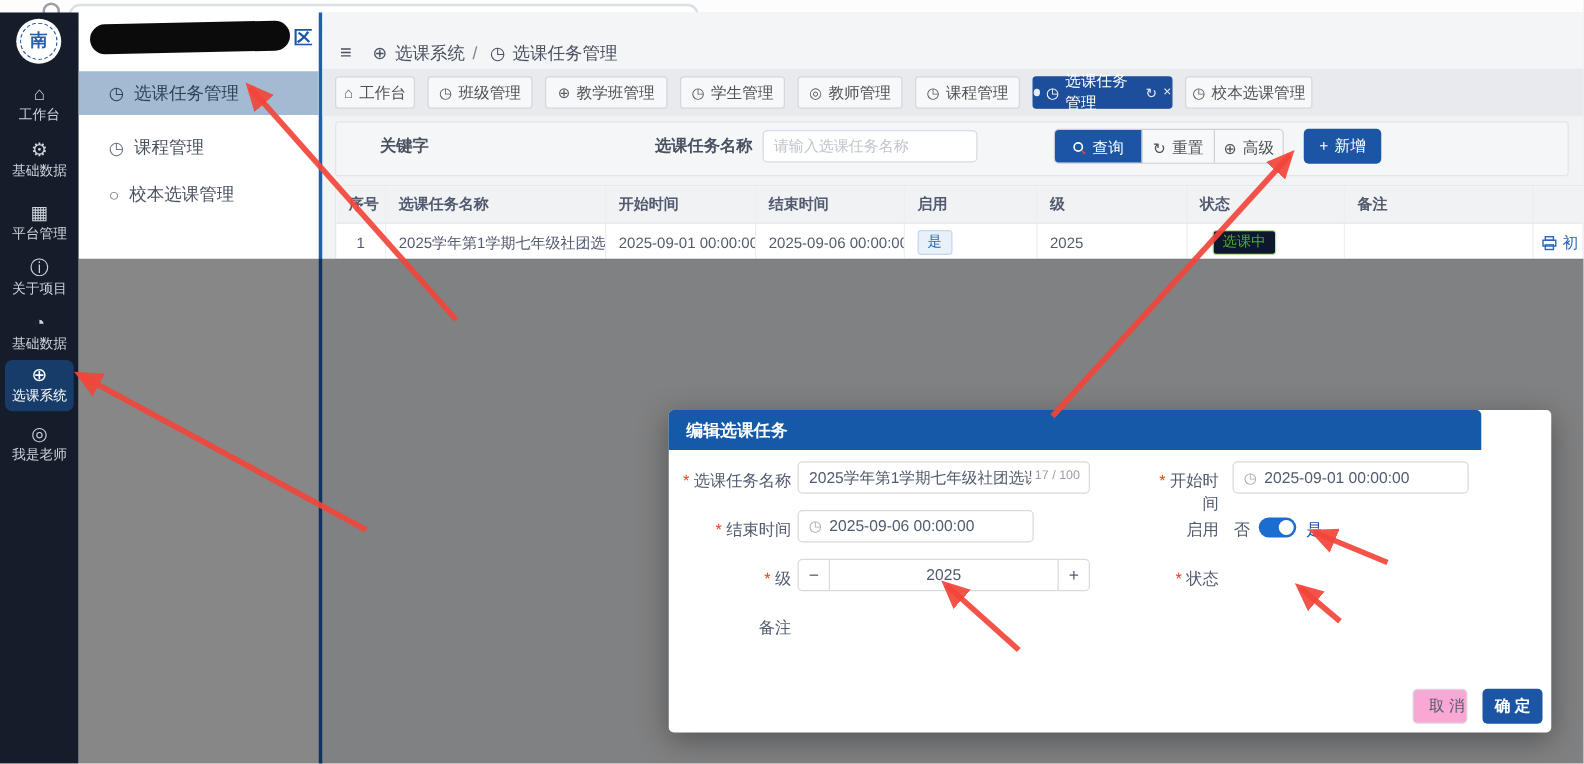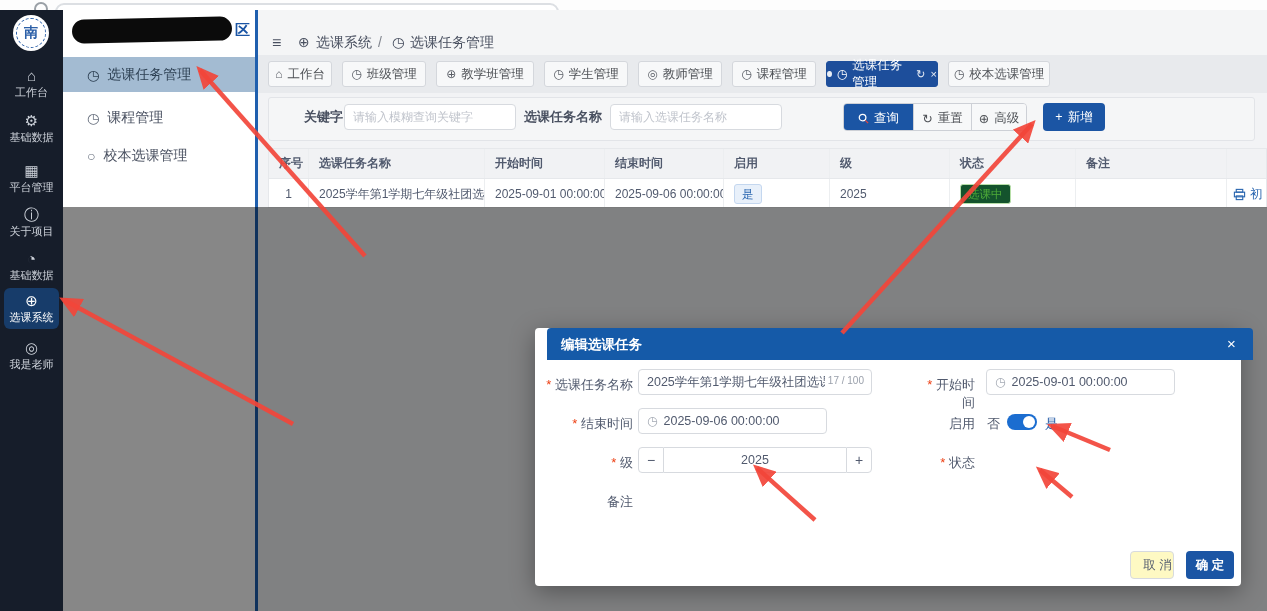--- a/index.html
+++ b/index.html
@@ -60,47 +60,47 @@
     display:flex;align-items:center;justify-content:center;gap:5px;font-size:12.5px;cursor:pointer;}
   
   #tablecard{left:268px;top:148px;width:999px;height:60px;background:#fff;border:1px solid #e6e8eb;box-sizing:border-box;overflow:hidden;}
   .trow{display:flex;width:100%;height:30px;align-items:center;box-sizing:border-box;}
   .trow.head{background:#f1f2f4;color:#515a6e;font-weight:bold;border-bottom:1px solid #e6e8eb;}
   .trow.body{color:#515a6e;}
   .tcell{font-size:12px;padding-left:10px;box-sizing:border-box;white-space:nowrap;overflow:hidden;border-right:1px solid #eceef0;height:100%;display:flex;align-items:center;}
   .tcell:last-child{border-right:none;}
   .tag{display:inline-block;padding:1px 7px;font-size:11.5px;border-radius:3px;line-height:16px;}
   .tag.blue{background:#e8f0fa;border:1px solid #c4d7ef;color:#2a66b0;}
-  .tag.green{background:#14532d;border:1px solid #b7dfa8;color:#4eab38;}
+  .tag.green{background:#0f172a;border:1px solid #b7dfa8;color:#4eab38;margin-left:10px;}
   .actlink{color:#2a66b0;display:flex;align-items:center;gap:4px;font-size:12.5px;cursor:pointer;}
   
   #dim{left:63px;top:207px;width:1204px;height:404px;background:rgba(0,0,0,0.47);}
   
   #modal{left:535px;top:328px;width:706px;height:258px;background:#fff;border-radius:4px;
     box-shadow:0 6px 24px rgba(0,0,0,.35);}
-  #modal-head{left:12px;top:0;width:706px;height:32px;background:#155aa8;border-radius:4px 4px 0 0;}
+  #modal-head{left:0;top:0;width:650px;height:32px;background:#155aa8;border-radius:4px 4px 0 0;}
   #modal-title{left:14px;top:8px;color:#fff;font-size:13.5px;font-weight:bold;}
   #modal-close{left:680px;top:7px;color:#fff;font-size:15px;cursor:pointer;line-height:18px;}
   .mlabel{font-size:13px;color:#515a6e;text-align:right;}
   .req::before{content:"* ";color:#ed4014;}
   .mfield{height:26px;border:1px solid #d7dadf;border-radius:4px;background:#fff;box-sizing:border-box;
     display:flex;align-items:center;font-size:12.5px;color:#515a6e;}
   .mfield .clk{color:#a5abb5;margin:0 6px 0 8px;font-size:12px;}
   .minput{height:26px;border:1px solid #d7dadf;border-radius:4px;background:#fff;box-sizing:border-box;
     font-size:12.5px;color:#515a6e;padding:0 46px 0 8px;outline:none;width:100%;font-family:inherit;}
   .minput::placeholder{color:#c0c4cc;}
   .counter{position:absolute;right:8px;top:6px;font-size:10px;color:#9aa0ab;}
   .stepbtn{width:26px;height:26px;border:1px solid #d7dadf;background:#fff;box-sizing:border-box;
     display:flex;align-items:center;justify-content:center;color:#515a6e;font-size:14px;cursor:pointer;}
   .toggle{width:30px;height:16px;border-radius:9px;background:#1b6dd0;position:relative;cursor:pointer;}
   .toggle .knob{position:absolute;right:2px;top:2px;width:12px;height:12px;border-radius:50%;background:#fff;}
   .chev{color:#aeb4bd;font-size:11px;}
   .modal-btn{height:28px;border-radius:4px;display:flex;align-items:center;justify-content:center;
     font-size:12.5px;cursor:pointer;box-sizing:border-box;}
-  .modal-btn.plain{background:#fef9c3;border:1px solid #d7dadf;color:#515a6e;padding-left:11px;}
+  .modal-btn.plain{background:#f9a8d4;border:1px solid #d7dadf;color:#515a6e;padding-left:11px;}
   .modal-btn.primary{background:#1b55a4;color:#fff;font-weight:bold;}
   
   #arrows{left:0;top:0;width:1267px;height:611px;pointer-events:none;}
   svg line{stroke:#f2453a;stroke-opacity:.92;}
 </style>
 </head>
 <body>
 
 <div id="screen">
 
@@ -204,21 +204,20 @@
     <span class="tx">↻</span>
     <span class="tx">×</span>
     </div>
   <div class="abs tab" style="left:948px;width:102px;">
     <span class="tic">◷</span>
     <span>校本选课管理</span>
     </div>
 
   <div id="filterbar" class="abs"></div>
   <span class="abs flabel" style="left:304px;">关键字</span>
-  <input class="abs finput" style="left: 344px;" readonly="" placeholder="请输入模糊查询关键字">
   <span class="abs flabel" style="left:524px;">选课任务名称</span>
   <input class="abs finput" style="left: 610px;" readonly="" placeholder="请输入选课任务名称">
   <div id="btngroup" class="abs">
     <div class="gbtn primary" style="width:70px;">
       <svg width="11" height="11" viewBox="0 0 12 12">
           <circle cx="5" cy="5" r="3.6" fill="none" stroke="#fff" stroke-width="1.4"></circle>
           <line x1="8" y1="8" x2="11" y2="11" stroke="#fff" stroke-width="1.4"></line>
         </svg>
       <span>查询</span>
       </div>

